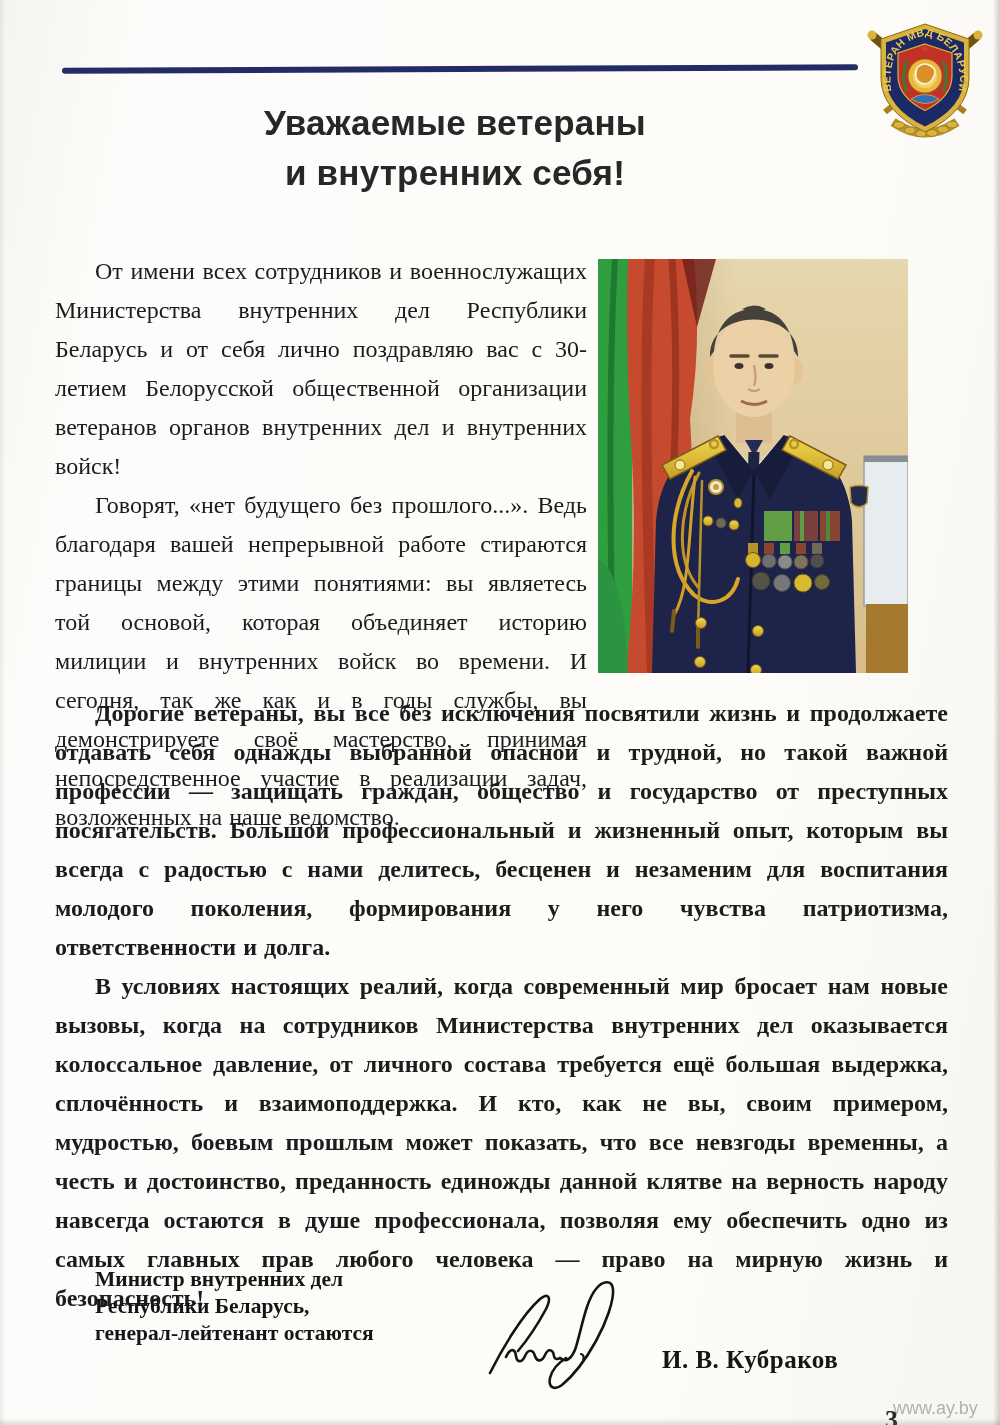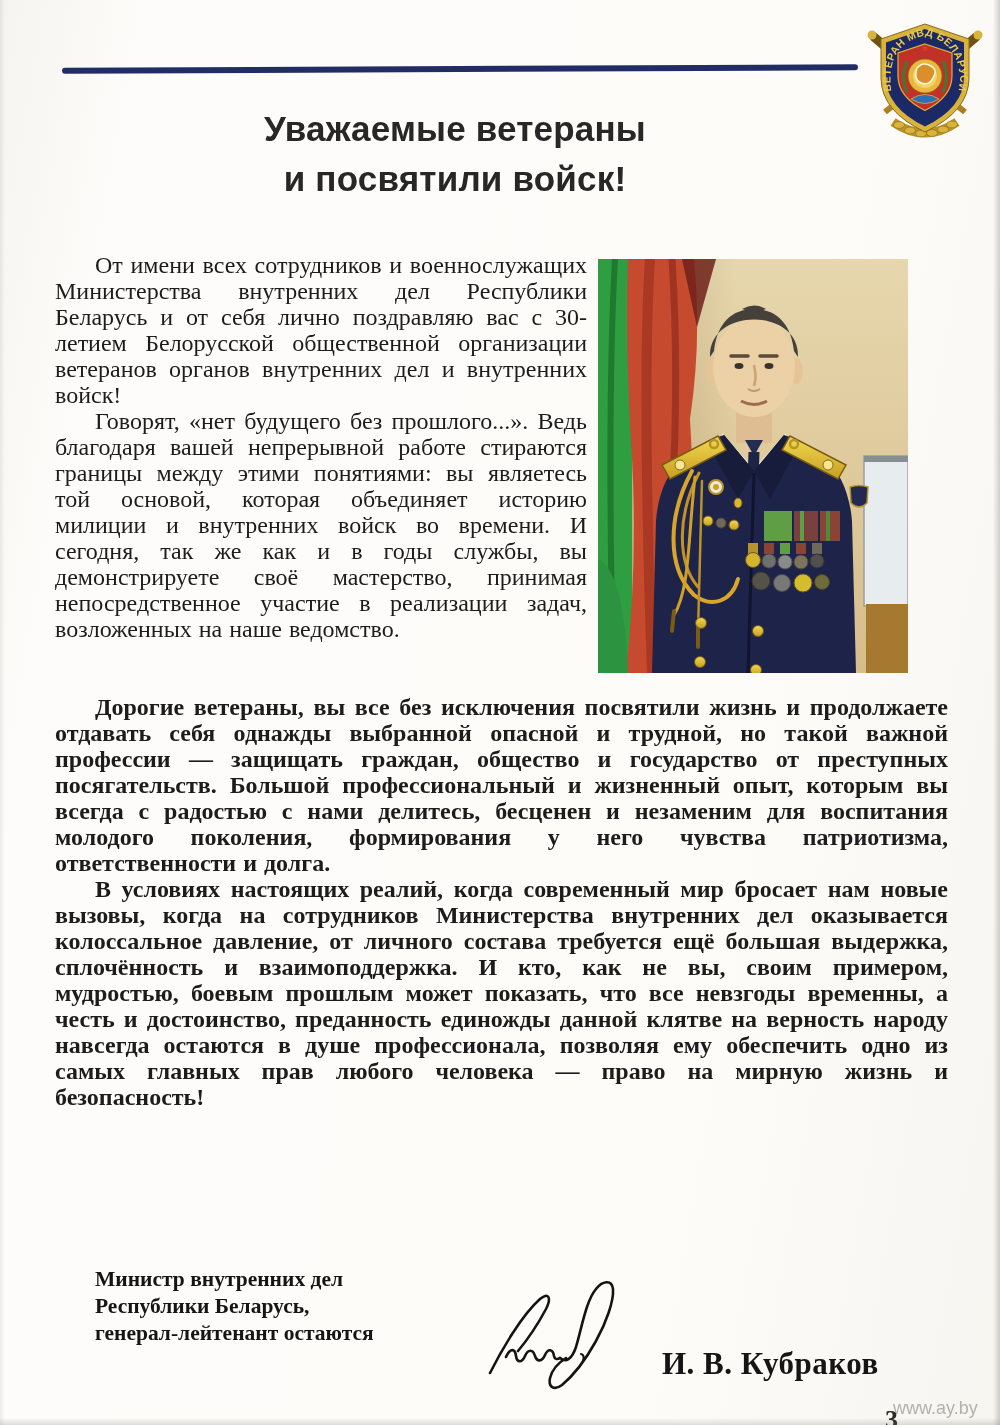--- a/index.html
+++ b/index.html
@@ -16,34 +16,34 @@
   .edge-left{position:absolute;left:0;top:0;width:5px;height:100%;
     background:linear-gradient(to right,rgba(0,0,0,.07),rgba(0,0,0,0));}
 
   .top-rule{position:absolute;left:62px;top:66px;width:796px;height:6px;
     background:#222d66;border-radius:3px;transform:rotate(-0.25deg);}
 
   .emblem{position:absolute;left:858px;top:12px;width:134px;height:132px;}
 
   .title{position:absolute;left:130px;top:98px;width:650px;text-align:center;
     font-family:"Liberation Sans",sans-serif;font-weight:bold;
-    font-size:35px;line-height:50px;color:#272727;letter-spacing:.2px;margin-top:6px;}
+    font-size:35px;line-height:50px;color:#272727;letter-spacing:.2px;}
 
   .col-narrow{position:absolute;left:55px;top:252px;width:532px;}
   .col-wide{position:absolute;left:55px;top:694px;width:893px;font-weight:bold;}
   .body-par{margin:0;text-align:justify;text-indent:40px;
-    font-size:24px;line-height:26px;color:#1c1c1c;word-spacing:1px;}
+    font-size:24px;line-height:39px;color:#1c1c1c;word-spacing:1px;}
 
   .photo{position:absolute;left:598px;top:259px;width:310px;height:414px;}
 
   .sig-position{position:absolute;left:95px;top:1266px;width:360px;
     font-weight:bold;font-size:21.5px;line-height:27px;color:#151515;}
   .sig-script{position:absolute;left:470px;top:1276px;width:160px;height:122px;}
   .sig-name{position:absolute;left:662px;top:1346px;width:230px;
-    font-weight:bold;font-size:31px;color:#151515;letter-spacing:.5px;}
+    font-weight:bold;font-size:25px;color:#151515;letter-spacing:.5px;}
 
   .watermark{position:absolute;left:893px;top:1398px;
     font-family:"Liberation Sans",sans-serif;font-size:18px;color:#b3b1ab;}
   .page-number{position:absolute;left:885px;top:1405px;
     font-weight:bold;font-size:26px;color:#2b2b2b;}
 </style>
 </head>
 <body>
 
 <div class="page">
@@ -92,21 +92,21 @@
       <path d="M48,49 Q41,64 48,80" stroke="#3a7d2e" stroke-width="3" fill="none"></path>
       <path d="M84,49 Q91,64 84,80" stroke="#3a7d2e" stroke-width="3" fill="none"></path>
       <path d="M58,56 Q64,49 72,54 Q79,58 74,66 Q70,74 62,71 Q54,68 58,56 Z" fill="#d98f2a" stroke="#fdf6e0" stroke-width="1.5"></path>
       <path d="M52,87 Q66,78 80,87 Q66,96 52,87 Z" fill="#2f6fb3" stroke="#d9b33c" stroke-width=".8"></path>
       <circle cx="66" cy="36.5" r="2.5" fill="#d23b2e"></circle>
     </g>
   </svg>
 
   <div class="title">
     <div>Уважаемые ветераны</div>
-    <div>и посвятили войск!</div>
+    <div>и внутренних себя!</div>
   </div>
 
   <div class="col-narrow">
     <p class="body-par">От имени всех сотрудников и военнослужащих Министерства внутренних дел Республики Беларусь и от себя лично поздравляю вас с 30-летием Белорусской общественной организации ветеранов органов внутренних дел и внутренних войск!</p>
     <p class="body-par">Говорят, «нет будущего без прошлого...». Ведь благодаря вашей непрерывной работе стираются границы между этими понятиями: вы являетесь той основой, которая объединяет историю милиции и внутренних войск во времени. И сегодня, так же как и в годы службы, вы демонстрируете своё мастерство, принимая непосредственное участие в реализации задач, возложенных на наше ведомство.</p>
   </div>
 
   <svg class="photo" viewBox="0 0 310 414" preserveAspectRatio="none">
     <defs>
       <linearGradient id="bgGrad" x1="0" y1="0" x2="0" y2="1">

